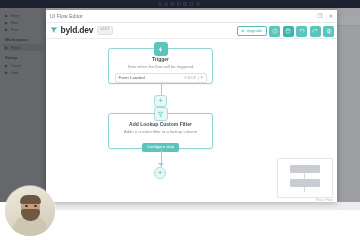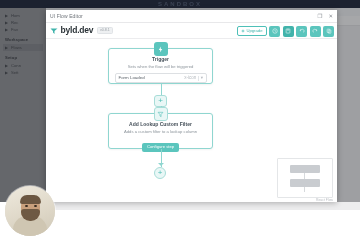--- a/index.html
+++ b/index.html
@@ -115,21 +115,21 @@
 
   
   .modal-header {
     height: 16px;
     background: #ffffff;
     border-bottom: 1px solid #ececee;
     display: flex; align-items: center;
     padding: 0 4px;
     position: relative;
   }
-  .brand { display: flex; align-items: center; gap: 2.5px; }
+  .brand { display: flex; gap: 2.5px; }
   .brand-mark { width: 8px; height: 8px; display: block; }
   .brand-name {
     font-size: 8.5px; font-weight: bold;
     color: #2b3338; letter-spacing: -.2px;
     line-height: 1;
   }
   .brand-badge {
     font-size: 3.6px; color: #9aa0a6;
     background: #eef0f2;
     border: 0.5px solid #e0e3e6;

